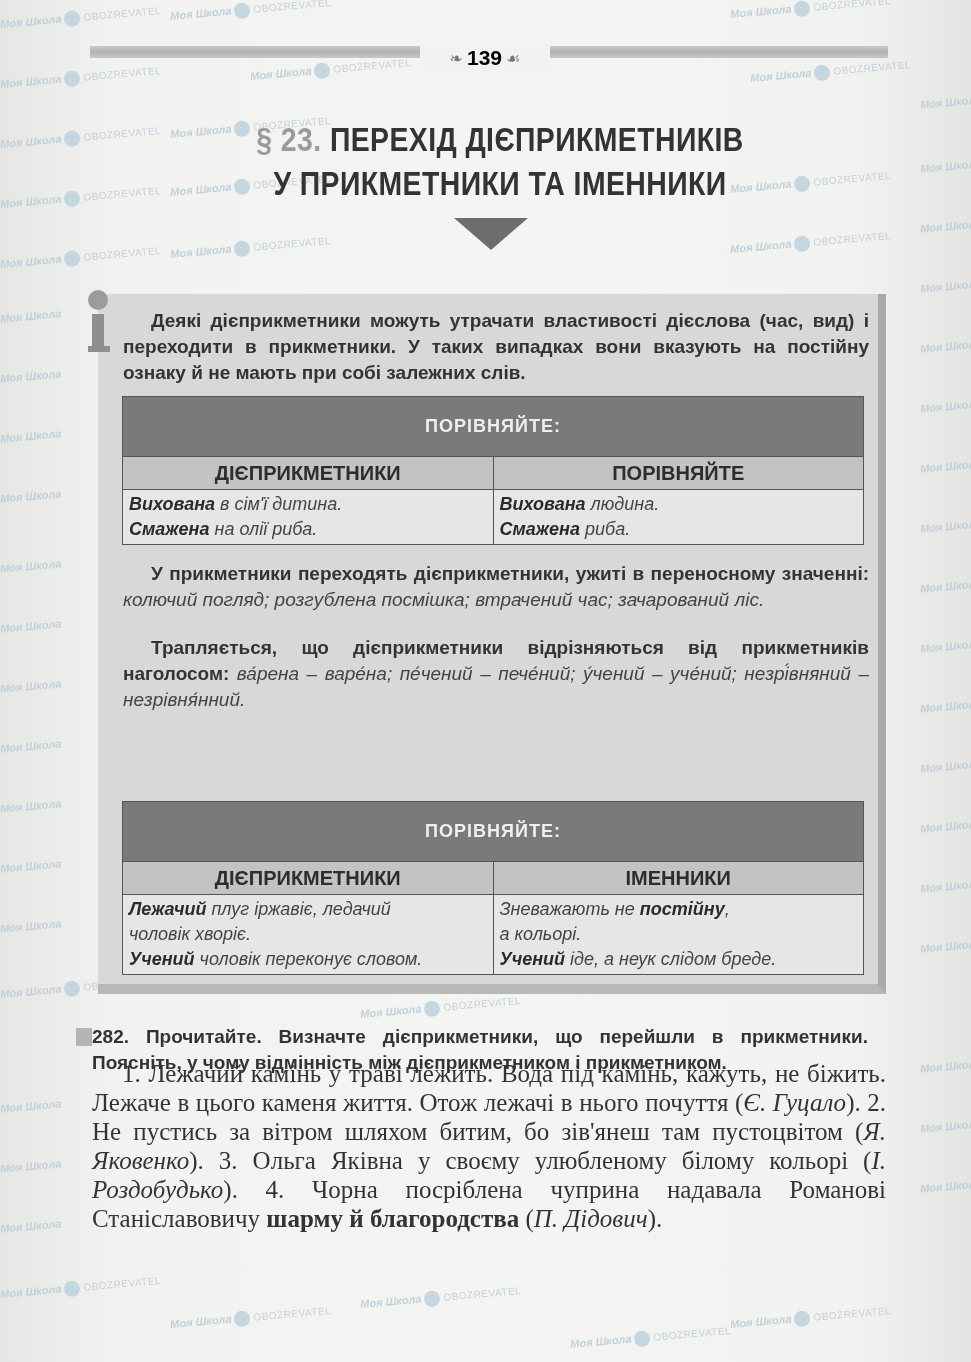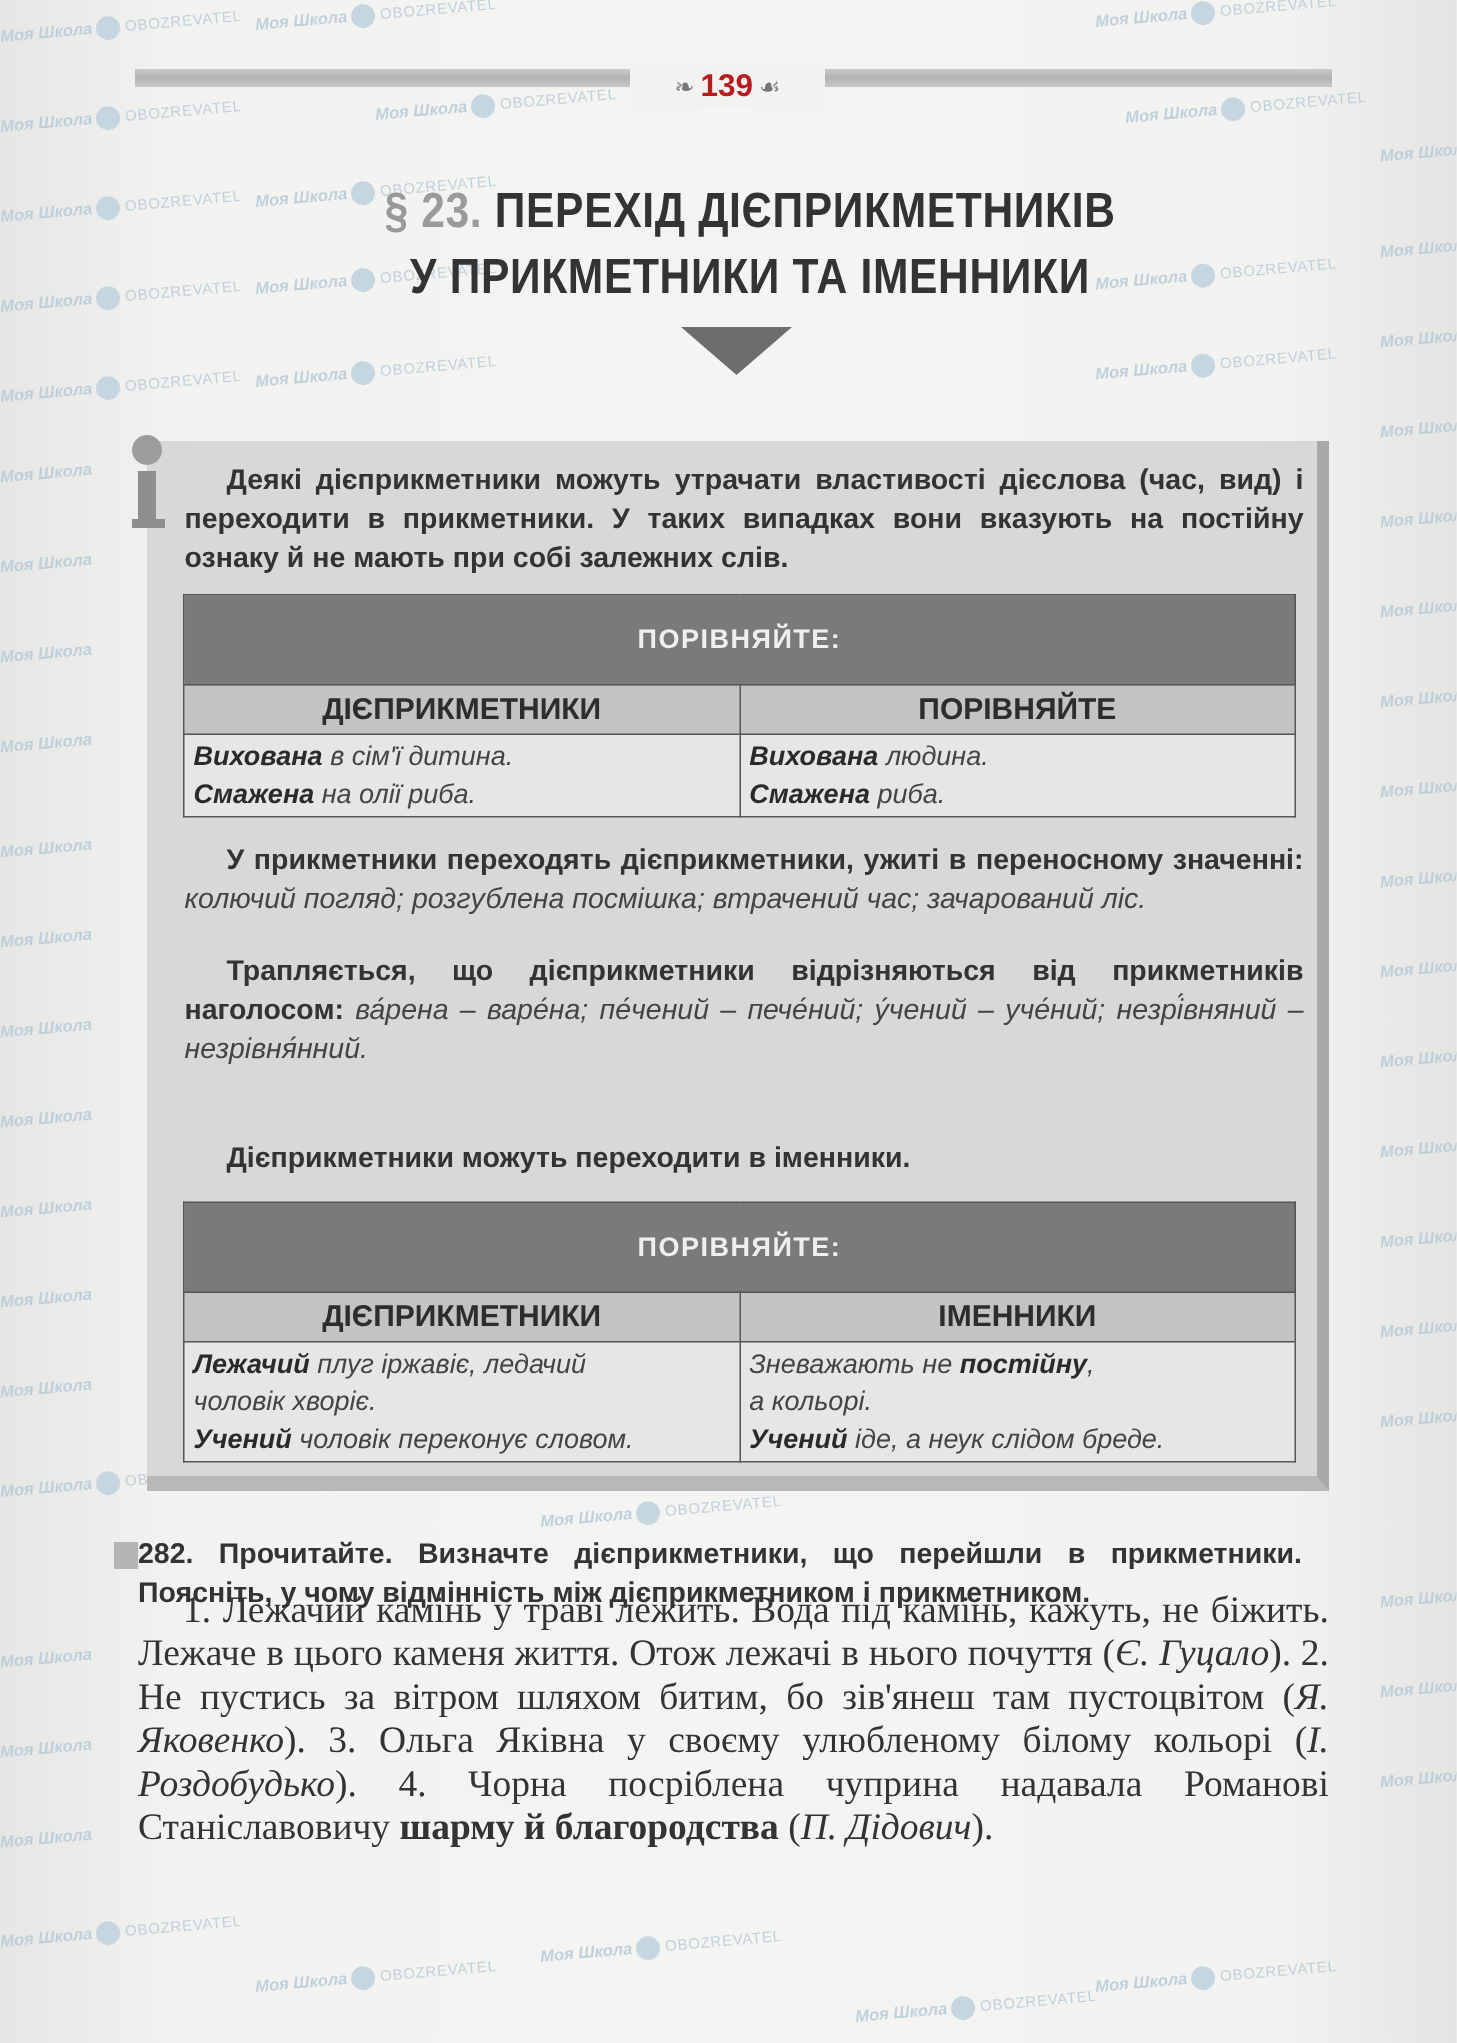--- a/index.html
+++ b/index.html
@@ -9,21 +9,21 @@
     position:relative;
     font-family:"Liberation Sans", sans-serif;
     color:#2a2a2a;
   }
   .page { position:absolute; left:0; top:0; width:971px; height:1362px;
     background:linear-gradient(90deg,#e6e6e4 0%,#f2f2f0 12%,#f4f4f2 50%,#f2f2f0 88%,#e4e4e2 100%); }
   .topbar { position:absolute; left:90px; top:46px; width:798px; height:12px;
     background:linear-gradient(180deg,#c9c9c7,#b3b3b1 50%,#c9c9c7); }
   .pagenum-wrap { position:absolute; left:420px; top:44px; width:130px; height:28px;
     background:#f2f2f0; display:flex; align-items:center; justify-content:center; gap:4px; }
-  .pagenum { font-weight:bold; font-size:21px; color:#b91c1c; }
+  .pagenum { font-weight:bold; font-size:21px; color:#000000; }
   .quill { color:#777; font-size:16px; }
   .title { position:absolute; left:150px; top:118px; width:700px; text-align:center;
     font-family:"Liberation Sans", sans-serif; font-weight:bold; font-size:33px;
     color:#333; line-height:44px; letter-spacing:0.5px; transform:scaleX(0.86); transform-origin:center; }
   .title .para { color:#9a9a9a; }
   .arrow-down { position:absolute; left:454px; top:218px; width:0; height:0;
     border-left:37px solid transparent; border-right:37px solid transparent;
     border-top:32px solid #6d6d6d; }
 
   .infobox { position:absolute; left:98px; top:294px; width:788px; height:700px;
@@ -165,23 +165,20 @@
     </tr>
   </tbody>
     </table>
 
   <div class="para-text body-p" style="top:635px;">
     <b>Трапляється, що дієприкметники відрізняються від прикметників наголосом:</b><i> ва́рена – варе́на; пе́чений – пече́ний; у́чений – уче́ний; незрі́вняний – незрівня́нний.</i>
   </div>
   <div class="para-text body-p" style="top:561px;">
     <b>У прикметники переходять дієприкметники, ужиті в переносному значенні:</b><i> колючий погляд; розгублена посмішка; втрачений час; зачарований ліс.</i>
   </div>
-  <div class="para-text body-p" style="top:760px;">
-    <b>Дієприкметники можуть переходити в іменники.</b>
-  </div>
 
   <table class="cmp" style="top:801px;">
     <tbody>
         <tr>
           <td colspan="2" class="cmp-head" style="background:#7a7a79;color:#efefef;font-style:normal;font-weight:bold;font-size:18px;text-align:center;vertical-align:middle;height:55px;">ПОРІВНЯЙТЕ:</td>
         </tr>
     <tr>
       <th style="width:50%">ДІЄПРИКМЕТНИКИ</th>
       <th>ІМЕННИКИ</th>
     </tr>

